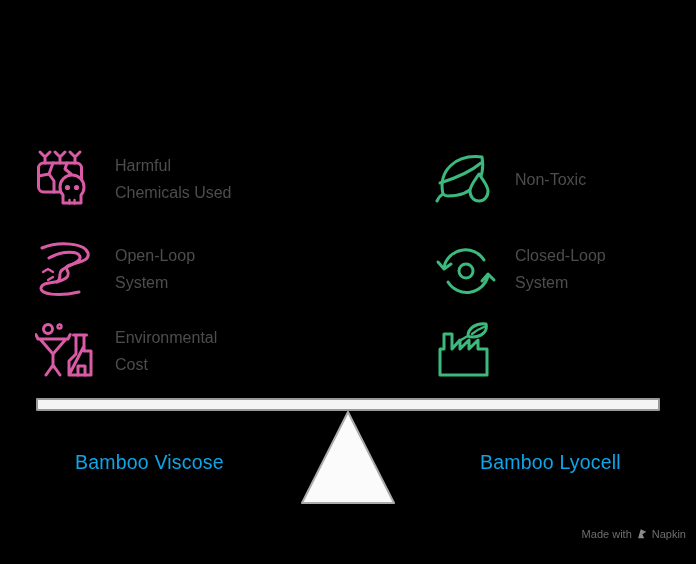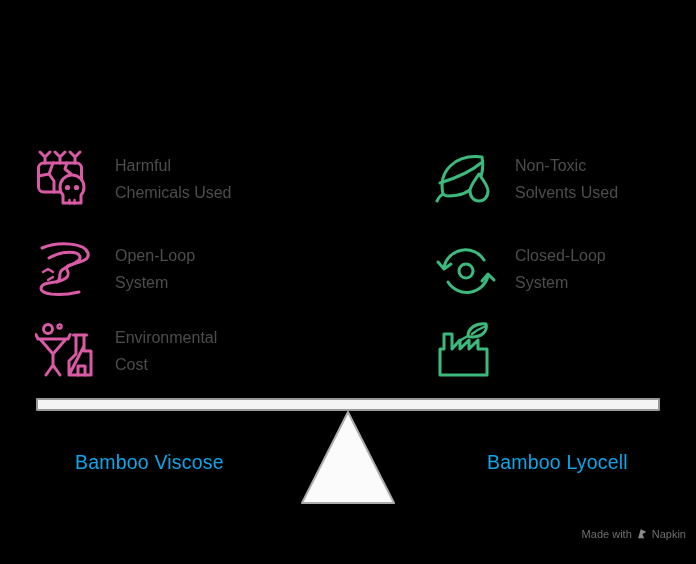--- a/index.html
+++ b/index.html
@@ -11,21 +11,21 @@
   .item .iconbox{width:66px;height:64px;flex:0 0 auto;display:flex;align-items:center;justify-content:center;}
   .item.left-col .iconbox{color:var(--accent-left,#d95ba6);}
   .item.right-col .iconbox{color:var(--accent-right,#3cba7d);}
   .item .label{font-size:16px;line-height:27px;color:#4d4d4d;font-weight:500;}
   .pos-l1{left:34px;top:146px;} .pos-l2{left:34px;top:236px;} .pos-l3{left:34px;top:318px;}
   .pos-r1{left:434px;top:146px;text-decoration:underline;} .pos-r2{left:434px;top:236px;} .pos-r3{left:434px;top:318px;}
   .beam{position:absolute;left:36px;top:398px;width:624px;height:13px;box-sizing:border-box;
         background:#f4f4f4;border:2px solid #999;border-radius:1px;}
   .fulcrum{position:absolute;left:300px;top:411px;width:96px;height:94px;}
   .side-label{position:absolute;top:451px;font-size:19.5px;font-weight:500;color:#0ea5e9;letter-spacing:.2px;}
-  .side-label.left{left:75px;} .side-label.right{left:480px;margin-left:7px;}
+  .side-label.left{left:75px;} .side-label.right{left:480px;}
   .watermark{position:absolute;right:10px;top:527px;display:flex;align-items:center;gap:4px;
              font-size:11px;color:#6f6f6f;}
   svg{display:block;}
 </style>
 </head>
 <body>
 
 <div class="stage" style="--accent-left: #d95ba6; --accent-right: #3cba7d; background: rgb(0, 0, 0);">
 
 
@@ -81,21 +81,20 @@
     <span class="iconbox">
       <svg width="64" height="62" viewBox="0 0 64 60" fill="none" stroke="currentColor" stroke-width="3" stroke-linecap="round" stroke-linejoin="round">
         <path d="M8 45 C3 22 20 5 47 8 C51 30 38 47 13 47 C11 47 9 46 8 45 Z"></path>
         <path d="M5 34 C18 30 34 24 46 14"></path>
         <path d="M2 52 C4 48 6 46 8 45"></path>
         <path d="M44 25 C40 31 35 36.5 35 42 C35 48 39 52 44 52 C49 52 53 48 53 42 C53 36.5 48 31 44 25 Z" fill="#000000"></path>
       </svg>
     </span>
     <span class="label">
       <span>Non-Toxic</span><br>
-      <span>Solvents Used</span>
     </span>
   </div>
 
   <div class="item right-col pos-r2">
     <span class="iconbox">
       <svg width="64" height="62" viewBox="0 0 64 60" fill="none" stroke="currentColor" stroke-width="3" stroke-linecap="round" stroke-linejoin="round">
         <circle cx="31" cy="32" r="7"></circle>
         <path d="M49 21 A22 22 0 0 0 9 28"></path>
         <path d="M3 23 L9 30 L16 25"></path>
         <path d="M13 43 A22 22 0 0 0 53 37"></path>

